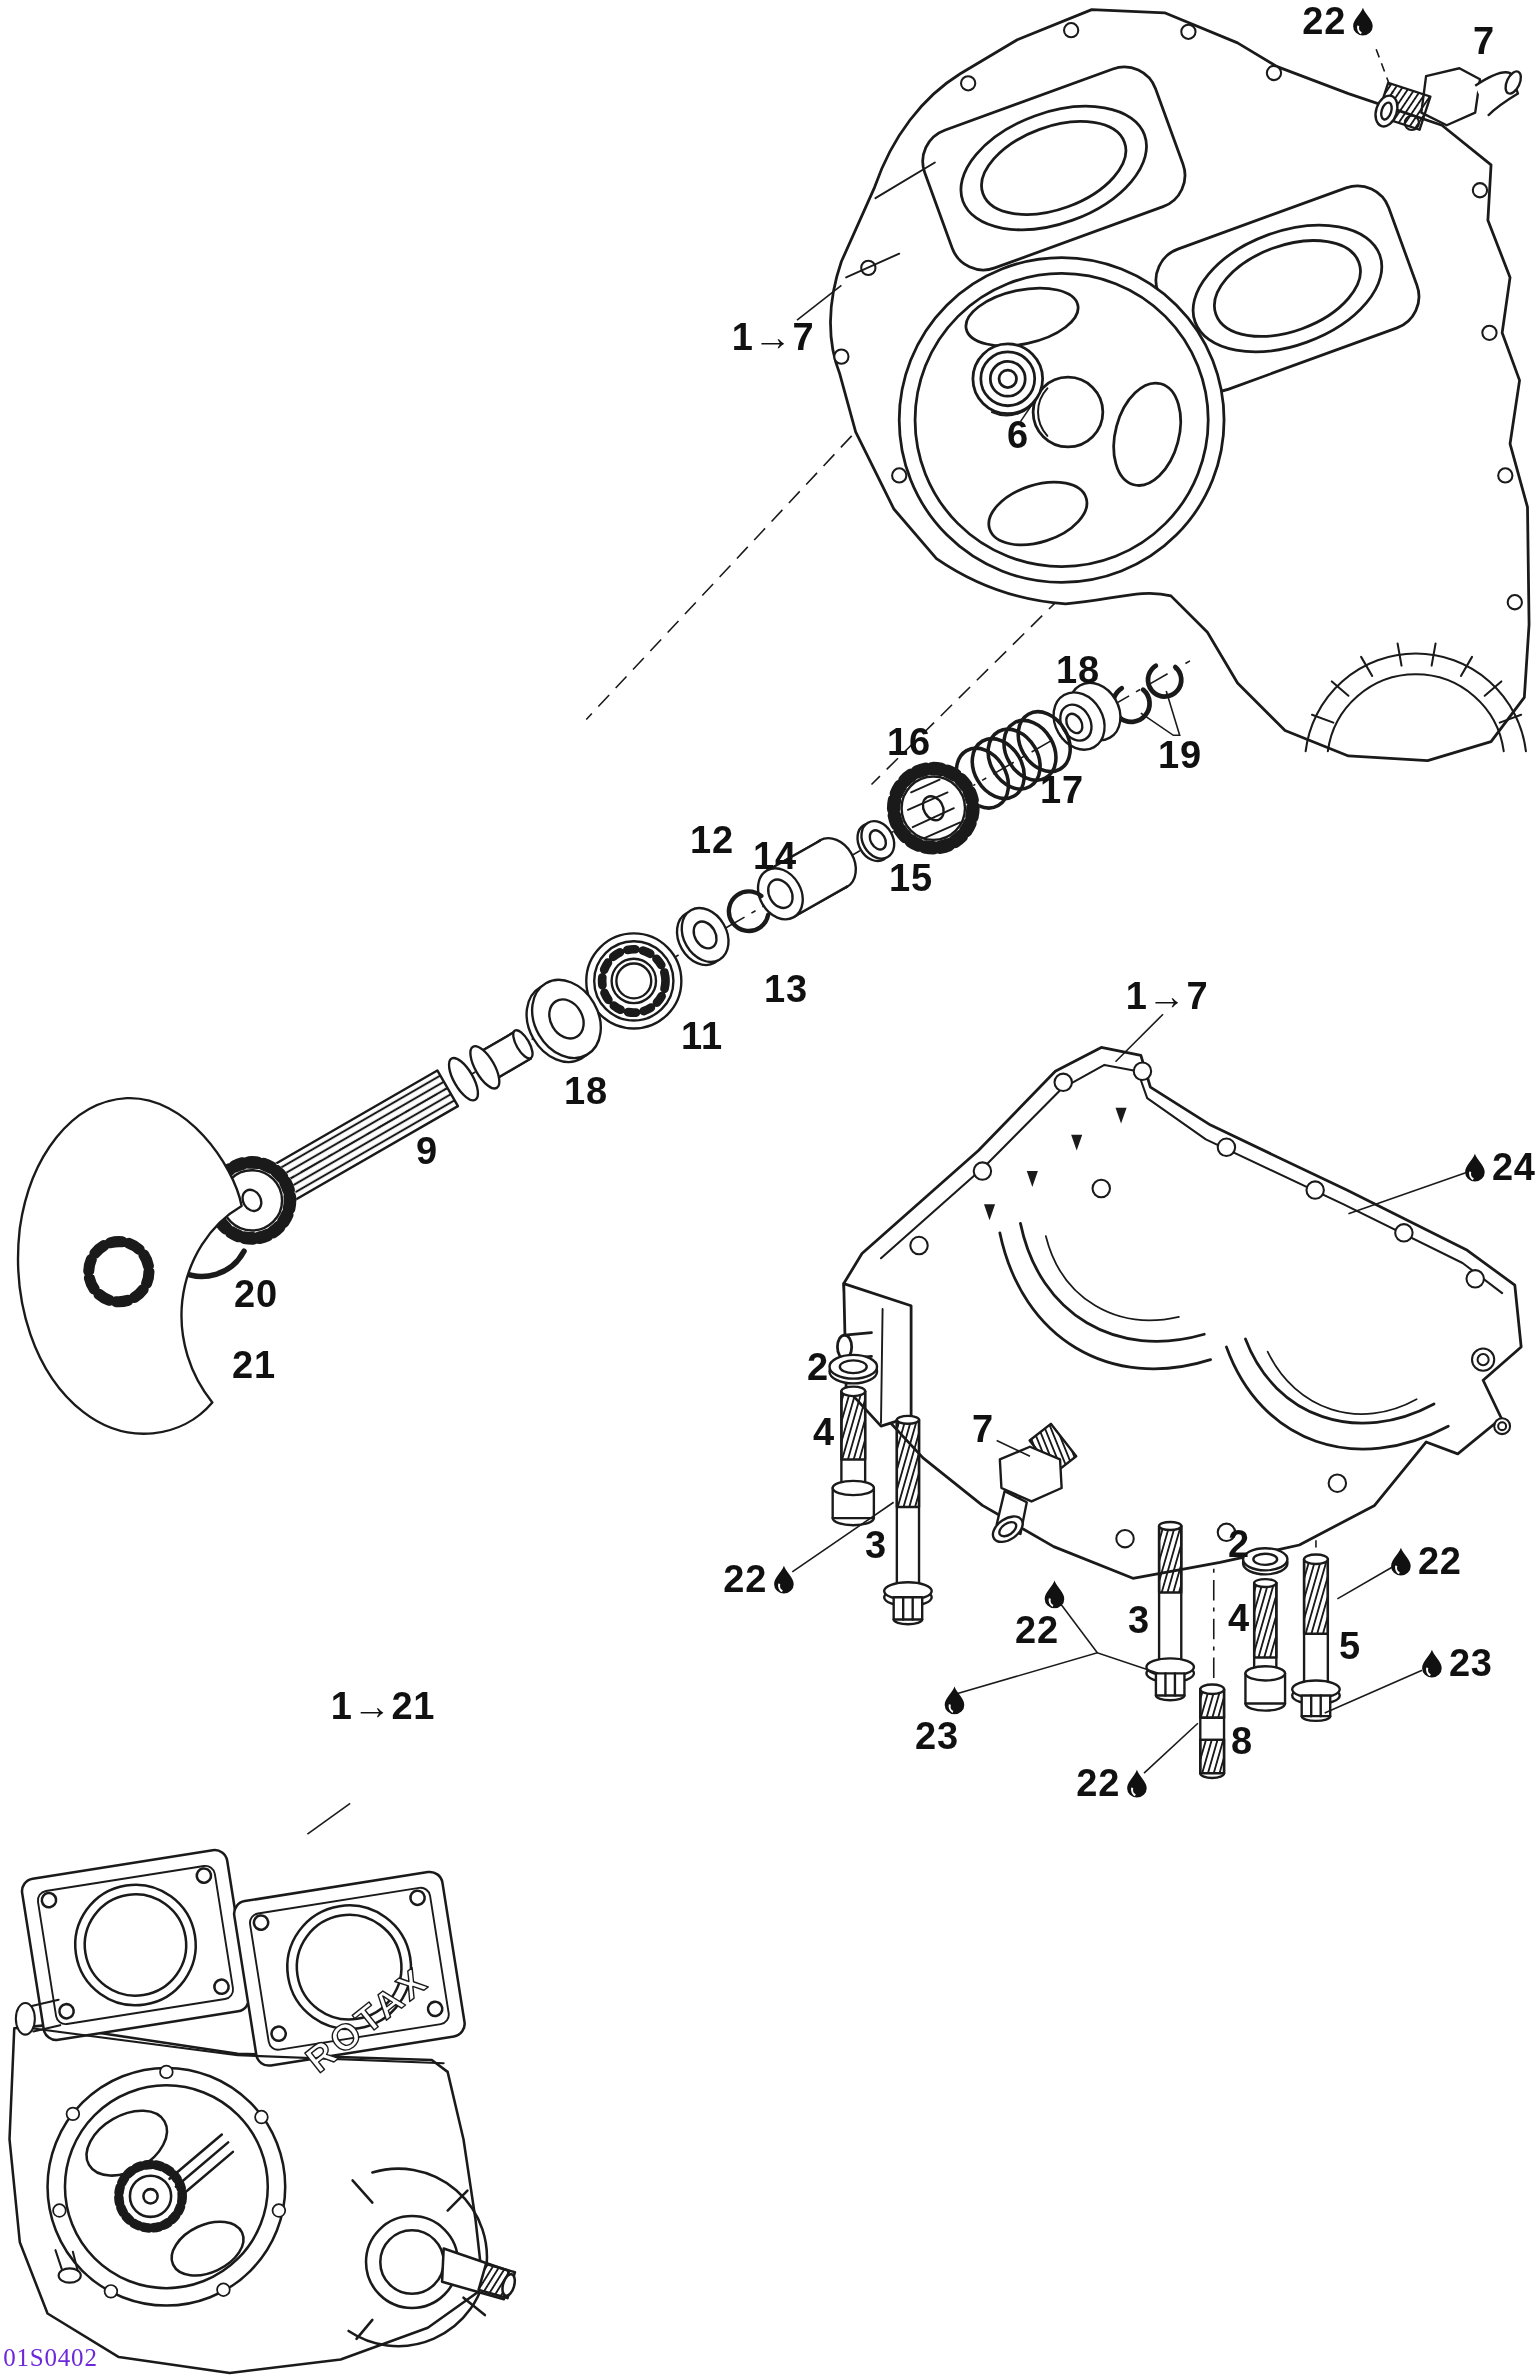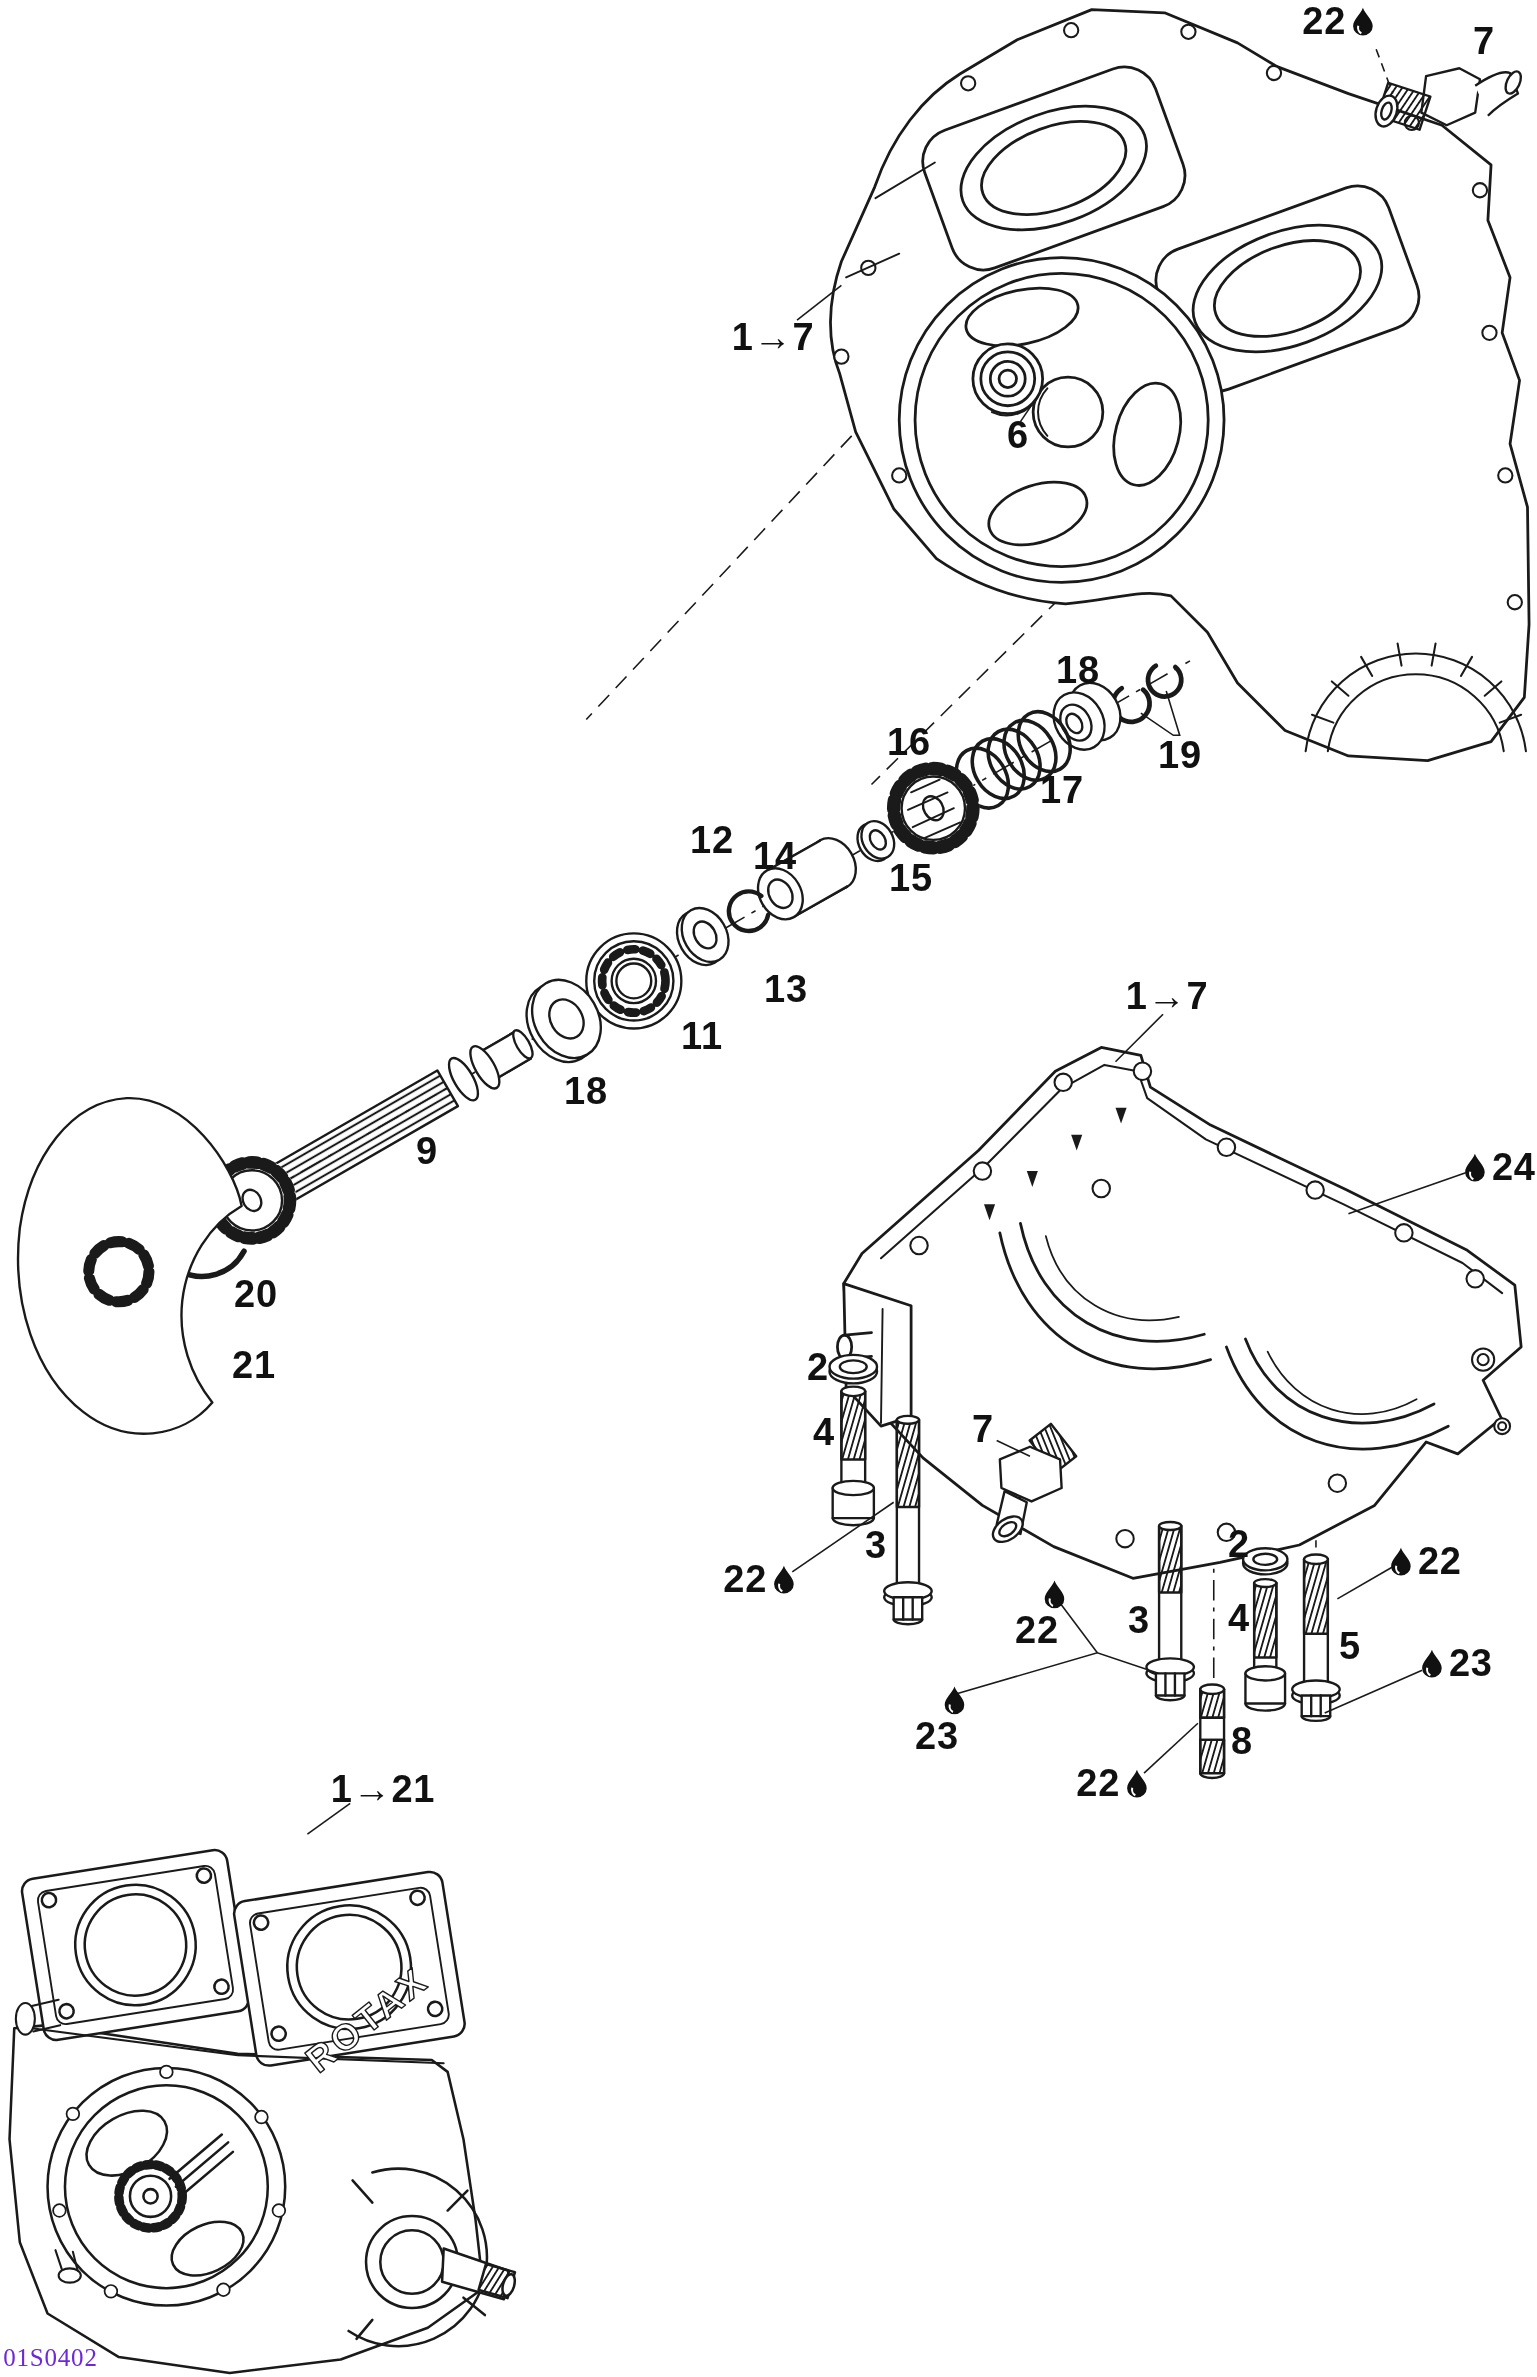--- a/index.html
+++ b/index.html
@@ -583,21 +583,21 @@
       <div class="callout" style="left: 1242px; top: 1741px;">
         <span class="num">8</span>
       </div>
       <div class="callout" style="left: 1112px; top: 1783px;">
         <span class="num">22</span>
         <svg class="drop" width="21.4" height="29" viewBox="0 0 27 37">
           <path d="M13.5 1 C16.5 9.5 26 16.5 26 24.5 A12.5 12 0 1 1 1 24.5 C1 16.5 10.5 9.5 13.5 1 Z" fill="#111111"></path>
           <path d="M7.5 24 a6.5 8 0 0 0 4 9.5" stroke="#ffffff" stroke-width="2.6" fill="none"></path>
         </svg>
       </div>
-      <div class="callout" style="left: 383px; top: 1789px; align-items: center;">
+      <div class="callout" style="left: 383px; top: 1706px; align-items: center;">
         <span class="num">1→21</span>
       </div>
     </div>
 
 <div id="doc-code">01S0402</div>
 
 </div>
 
 
 </body></html>

